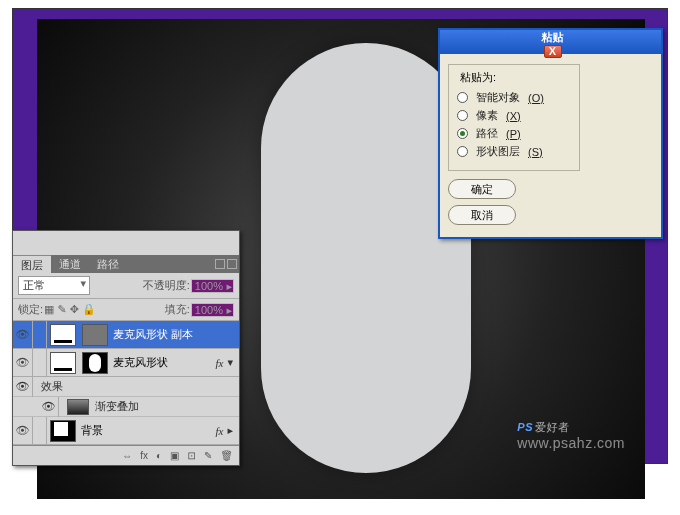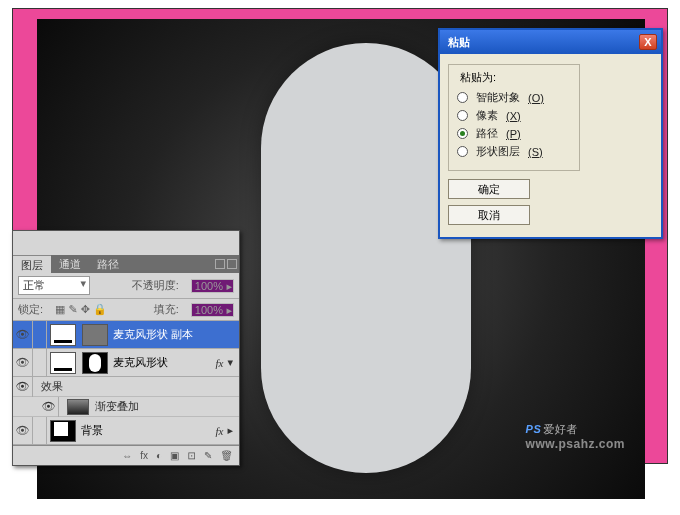--- a/index.html
+++ b/index.html
@@ -1,44 +1,44 @@
 <!DOCTYPE html>
 <html><head>
 <meta charset="utf-8">
 <style>
 *{box-sizing:border-box;margin:0;padding:0;font-family:"Microsoft YaHei","SimSun",sans-serif;font-size:11px;}
 body{width:680px;height:515px;background:#fff;position:relative;overflow:hidden;}
-.frame{position:absolute;left:12px;top:8px;width:656px;height:456px;border:1px solid #333;background:#ec4899;}
+.frame{position:absolute;left:12px;top:8px;width:656px;height:456px;border:1px solid #333;background:#4c1d95;}
 .canvas{position:absolute;left:24px;top:10px;width:608px;height:480px;background:radial-gradient(circle at 50% 50%,#4e4e4e 0%,#222 55%,#0a0a0a 100%);}
 .pill{position:absolute;left:224px;top:24px;width:210px;height:430px;background:#d2d4d6;border-radius:105px;box-shadow:0 0 20px rgba(0,0,0,0.35);}
 .watermark{position:absolute;right:20px;bottom:48px;color:rgba(255,255,255,.65);font-size:12px;letter-spacing:.5px;}
 .watermark .ps{color:#5aa0ff;font-weight:bold;font-style:italic;margin-right:2px;}
 
 
 .dialog{position:absolute;left:438px;top:28px;width:225px;border:2px solid #1a56c0;background:#ece9d8;box-shadow:2px 2px 4px rgba(0,0,0,.4);}
-.titlebar{height:24px;background:linear-gradient(#3b78e7,#1a56c0);display:flex;align-items:center;justify-content:space-between;padding:0 4px 0 8px;color:#fff;font-weight:bold;}
+.titlebar{height:24px;background:linear-gradient(#3b78e7,#1a56c0);display:flex;align-items:center;justify-content:space-between;padding:0 4px 0 8px;color:#fff;font-weight:bold;flex-direction:column;}
 .winbtn{width:18px;height:16px;background:linear-gradient(#f08070,#d04020);border:1px solid #a03018;border-radius:2px;color:#fff;display:flex;align-items:center;justify-content:center;font-size:10px;line-height:1;}
 .dlgbody{display:flex;padding:10px 8px 12px 8px;gap:8px;flex-direction:column;}
 .fieldset{border:1px solid #b5b1a0;padding:6px 8px 8px 8px;width:132px;}
 .fieldset .legend{background:#ece9d8;display:inline-block;padding:0 3px;margin-top:-14px;margin-bottom:2px;}
 .opt{display:flex;align-items:center;gap:8px;margin:3px 0;color:#222;}
 .radio{width:11px;height:11px;border:1px solid #555;border-radius:50%;background:#fff;display:inline-flex;align-items:center;justify-content:center;}
 .radio.selected::after{content:"";width:5px;height:5px;background:#2a8020;border-radius:50%;}
 .btncol{display:flex;flex-direction:column;gap:6px;}
-.winbutton{width:82px;height:20px;background:#f4f3ee;border:1px solid #8a8470;border-radius:0;text-align:center;line-height:18px;}
+.winbutton{width:68px;height:20px;background:#f4f3ee;border:1px solid #8a8470;border-radius:10px;text-align:center;line-height:18px;}
 
 
 .panel{position:absolute;left:12px;top:230px;width:228px;background:#d6d6d6;border:1px solid #555;box-shadow:2px 2px 4px rgba(0,0,0,.5);}
 .tabs{display:flex;align-items:center;background:#6d6d6d;height:18px;color:#ddd;margin-top:24px;}
 .tab{padding:2px 8px;height:18px;line-height:14px;}
 .tab.active{background:#d6d6d6;color:#333;border-top:1px solid #888;}
 .tabs .spacer{flex:1;}
 .tabs .icons{display:flex;gap:2px;padding-right:2px;}
 .tabs .tabicon{width:10px;height:10px;border:1px solid #aaa;}
-.panelrow{display:flex;align-items:center;gap:12px;padding:3px 5px;border-bottom:1px solid #aaa;color:#555;}
+.panelrow{display:flex;align-items:center;gap:1px;padding:3px 5px;border-bottom:1px solid #aaa;color:#555;}
 .select{border:1px solid #999;background:#fff;padding:1px 14px 1px 4px;position:relative;color:#333;}
 .select::after{content:"▾";position:absolute;right:3px;top:0;color:#666;}
 .numbox{border:1px solid #bbb;background:#701a75;padding:0 10px 0 3px;color:#999;position:relative;}
 .numbox::after{content:"▸";position:absolute;right:1px;top:0;color:#999;}
 .lockicons{display:flex;gap:4px;color:#666;}
 .layerlist{background:#d6d6d6;}
 .layer{display:flex;align-items:center;height:28px;border-bottom:1px solid #aaa;}
 .layer .eye{width:20px;height:28px;border-right:1px solid #aaa;display:flex;align-items:center;justify-content:center;color:#444;}
 .layer .linkcell{width:14px;height:28px;border-right:1px solid #aaa;}
 .layer .thumb{width:26px;height:22px;border:1px solid #555;margin:0 3px;background:#fff;display:flex;align-items:center;justify-content:center;}
@@ -59,21 +59,21 @@
 .thumb.bwsm .corner{width:14px;height:14px;background:#fff;margin:-4px 0 0 -4px;}
 </style>
 </head>
 <body>
 
 <div class="frame">
   <div class="canvas">
     <div class="pill"></div>
     <div class="watermark">
       <span class="ps">PS</span><span>爱好者</span>
-      <div style="font-size:12px;color:rgba(255,255,255,.5);font-weight:bold;">www.psahz.com</div>
+      <div style="font-size:14px;color:rgba(255,255,255,.5);">www.psahz.com</div>
     </div>
   </div>
 </div>
 
 <div class="dialog">
   <div class="titlebar">
     <span>粘贴</span>
     <div class="winbtn">
         <span>X</span>
       </div>

